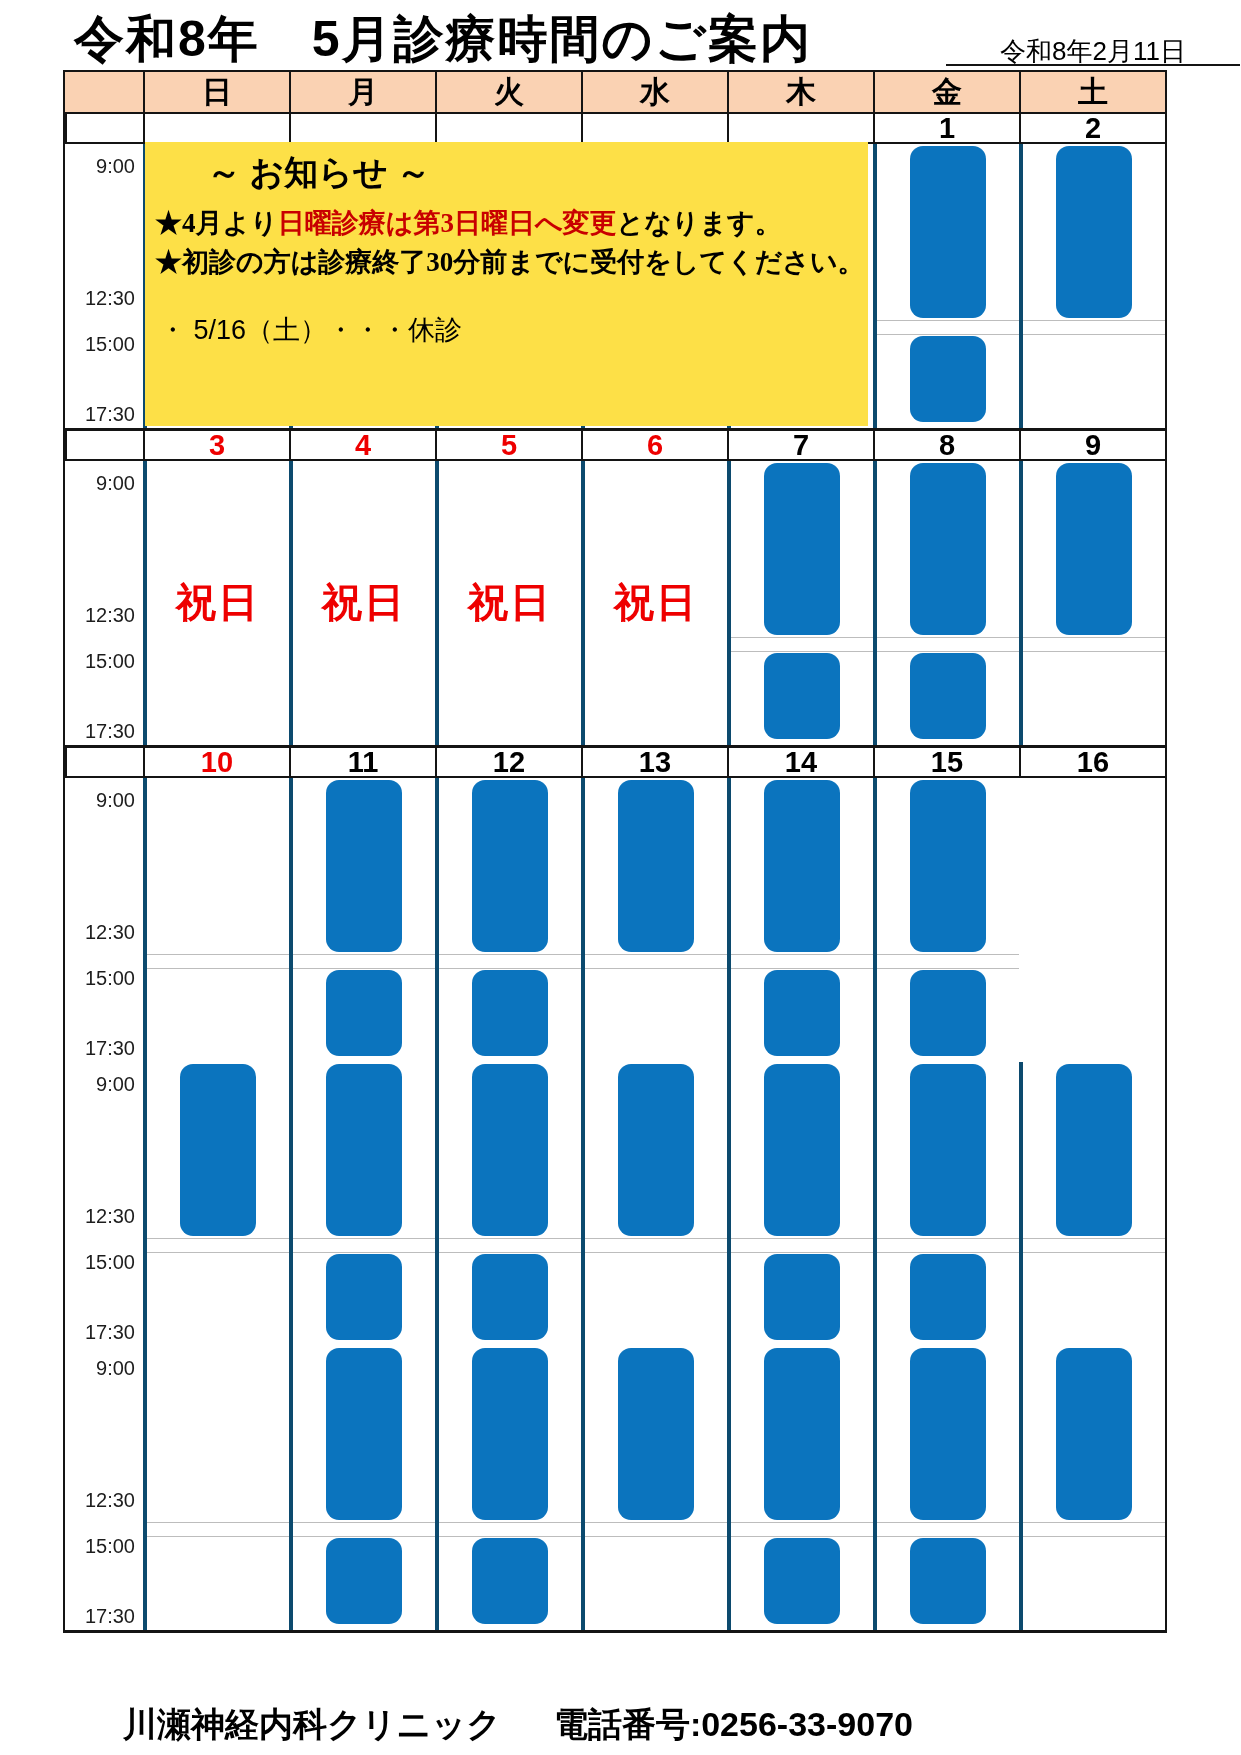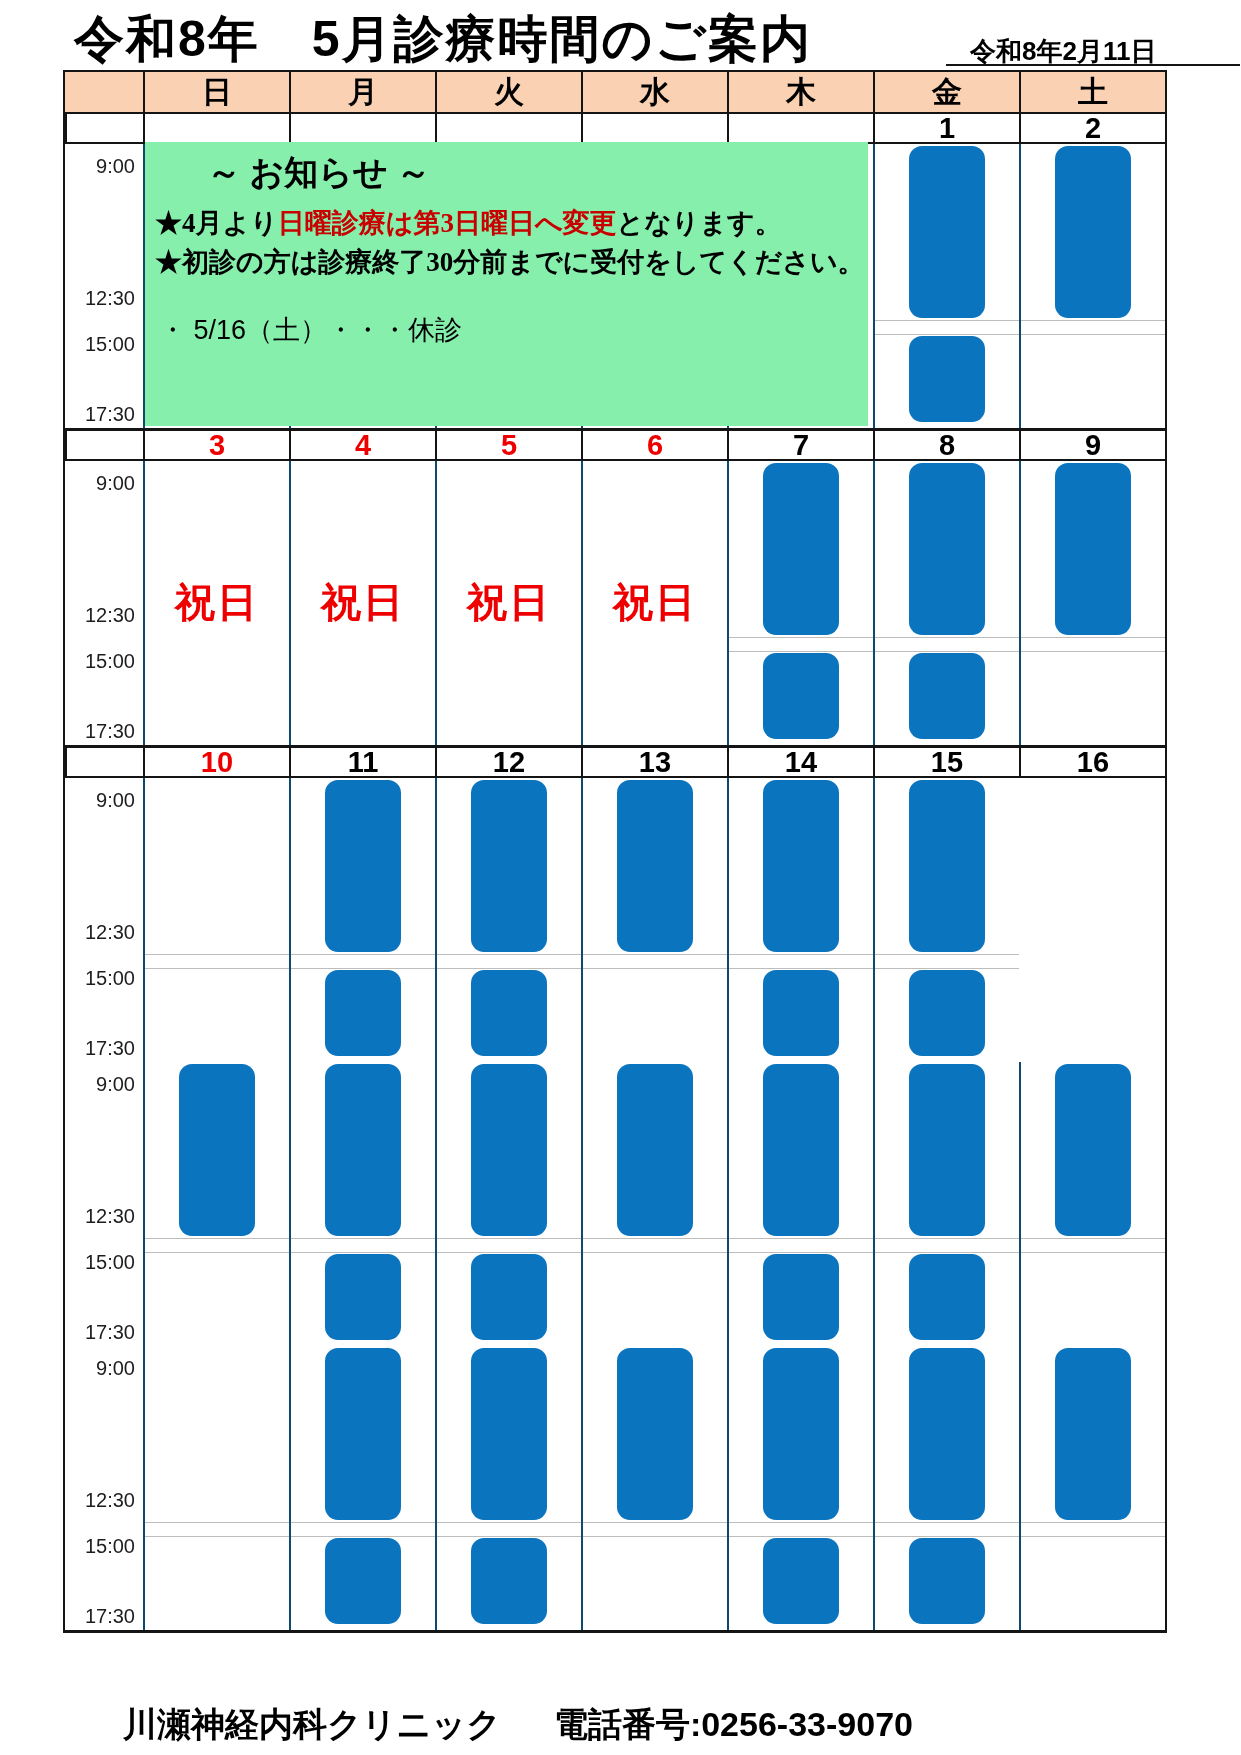--- a/index.html
+++ b/index.html
@@ -1,38 +1,38 @@
 <!DOCTYPE html>
 <html style="--blue: #0B74BE; --peach: #FAD2B3; --red: #EE0000; --notice-red: #C80000;"><head>
 <meta charset="utf-8">
 <style>
   html,body{margin:0;padding:0;background:#fff;}
   body{width:1241px;height:1755px;position:relative;font-family:"Liberation Sans",sans-serif;color:#000;}
   .title{position:absolute;left:74px;top:6px;font-size:50px;font-weight:bold;letter-spacing:2px;white-space:nowrap;}
-  .datestamp{position:absolute;left:970px;top:34px;font-size:26px;font-weight:bold;white-space:nowrap;}
+  .datestamp{position:absolute;left:1000px;top:34px;font-size:26px;font-weight:normal;white-space:nowrap;}
   .date-underline{position:absolute;left:946px;top:64px;width:294px;height:2px;background:#141414;}
   .cal{position:absolute;left:63px;top:70px;width:1100px;border:2px solid #141414;border-bottom-width:3px;background:#fff;}
   .row{display:grid;grid-template-columns:78px repeat(7,1fr);}
   .cal-header{height:40px;background:var(--peach);border-bottom:2px solid #141414;}
   .cal-header .cell{border-left:2px solid #141414;display:flex;align-items:center;justify-content:center;font-size:30px;font-weight:bold;}
   .cell.first{border-left:none;}
   .date-row{height:28px;border-bottom:2px solid #141414;}
   .week.sep .date-row{border-top:3px solid #141414;}
   .date-row .cell{border-left:2px solid #141414;display:flex;align-items:center;justify-content:center;font-size:29px;font-weight:bold;line-height:1;}
   .date-row .cell.red{color:var(--red);}
   .body{position:relative;height:284px;}
-  .body .day{position:relative;border-left:2px solid #0c4a6e;}
+  .body .day{position:relative;border-left:4px solid #0c4a6e;}
   .timecol{position:relative;}
   .time-label{position:absolute;right:8px;height:24px;line-height:24px;font-size:20px;color:#1d1d1d;white-space:nowrap;}
   .grayline{position:absolute;left:0;right:0;height:1px;background:#bdbdbd;}
   .bar{position:absolute;left:50%;transform:translateX(-50%);width:76px;background:var(--blue);border-radius:13px;}
   .bar.m{top:2px;height:172px;}
   .bar.a{top:192px;height:86px;}
   .status{position:absolute;left:0;right:0;top:114px;text-align:center;font-size:40px;font-weight:bold;color:var(--red);letter-spacing:2px;}
-  .notice{position:absolute;left:80px;top:70px;width:723px;height:284px;background:#86efac;z-index:5;box-sizing:border-box;padding-top:4px;}
+  .notice{position:absolute;left:80px;top:70px;width:723px;height:284px;background:#fde047;z-index:5;box-sizing:border-box;padding-top:4px;}
   .notice-heading{margin:4px 0 8px 62px;font-family:"Liberation Serif",serif;font-size:34px;font-weight:bold;}
   .notice-line{margin:0 0 0 10px;font-family:"Liberation Serif",serif;font-size:27px;line-height:39px;font-weight:bold;white-space:nowrap;}
   .notice-line .nred{color:var(--notice-red);}
   .notice-bullet{margin:30px 0 0 14px;font-size:27px;font-weight:400;white-space:nowrap;}
   .footer{position:absolute;left:63px;top:1702px;width:1130px;padding-left:60px;box-sizing:border-box;font-size:34px;font-weight:bold;white-space:nowrap;}
 </style>
 </head>
 <body>
 
 <div class="title">令和8年　5月診療時間のご案内</div>

